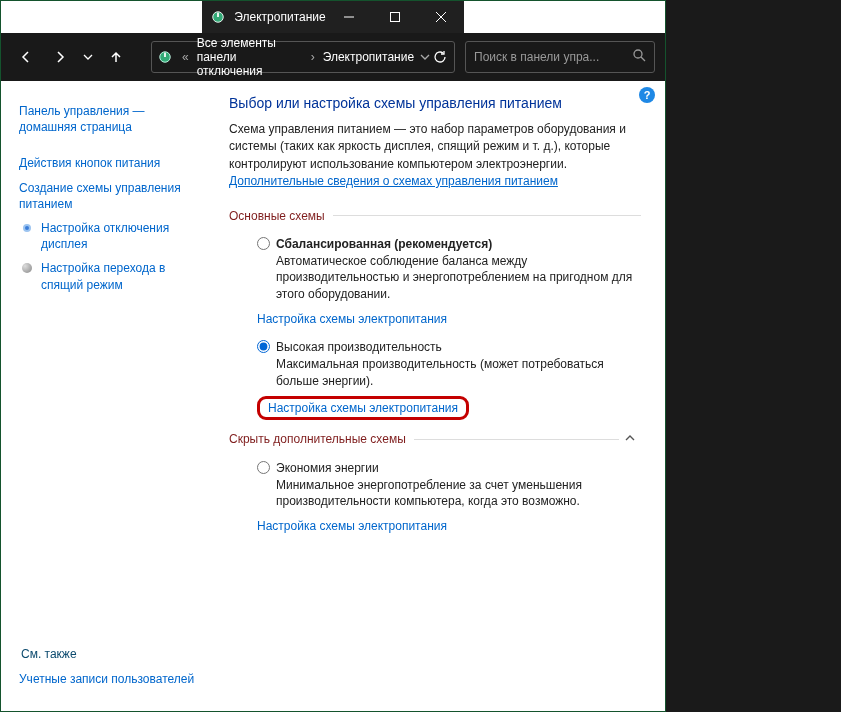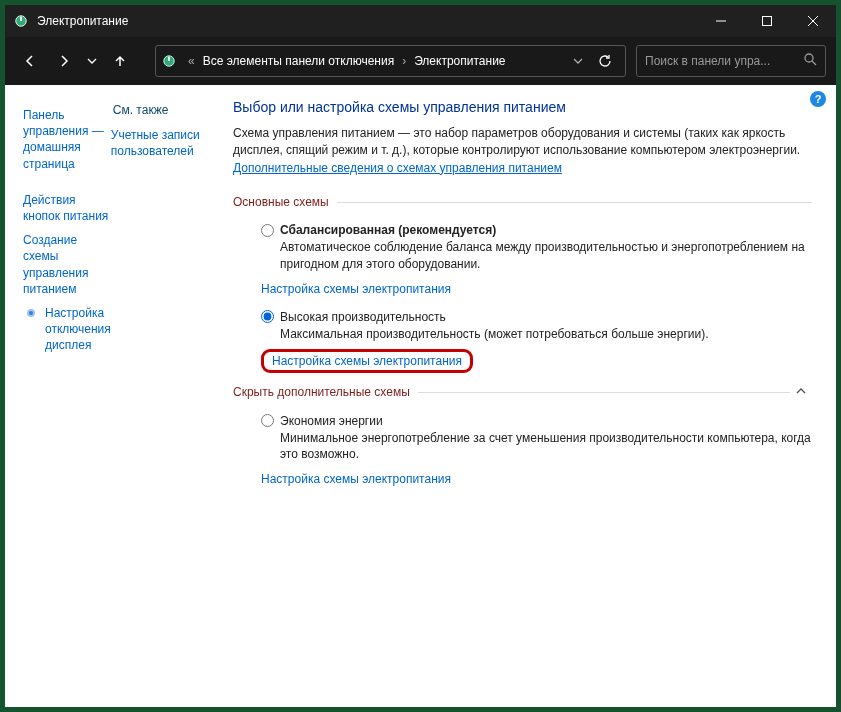--- a/index.html
+++ b/index.html
@@ -1,17 +1,17 @@
 <!DOCTYPE html>
 <html><head>
 <meta charset="utf-8">
 <style>
 * { margin: 0; padding: 0; box-sizing: border-box; font-family: "Segoe UI", Tahoma, sans-serif; }
 body { background: #1a1a1a; width: 841px; height: 712px; overflow: hidden; }
-.window { width: 841px; height: 712px; background: #fff; display: flex; flex-direction: column; border: 5px solid #14532d; }
+.window { width: 666px; height: 712px; background: #fff; display: flex; flex-direction: column; border: 1px solid #14532d; align-items: center; }
 
 
 .titlebar { height: 32px; background: #202020; color: #fff; display: flex; align-items: center; padding-left: 8px; }
 .titlebar-icon { width: 16px; height: 16px; margin-right: 8px; display:flex; align-items:center; justify-content:center;}
 .titlebar-title { font-size: 12px; flex: 1; }
 .titlebar-controls { display: flex; }
 .titlebar-btn { width: 46px; height: 32px; display: flex; align-items: center; justify-content: center; color: #fff; cursor: pointer; }
 
 
 .navbar { height: 48px; background: #191919; display: flex; align-items: center; padding: 0 10px; gap: 4px; }
@@ -28,21 +28,21 @@
 .search-bar { width: 190px; height: 32px; border: 1px solid #555; background: #191919; display: flex; align-items: center; padding: 0 8px; border-radius: 3px; }
 .search-input { flex: 1; background: transparent; border: none; outline: none; color: #fff; font-size: 12px; }
 .search-input::placeholder { color: #999; }
 .search-icon { color:#999; cursor:pointer; }
 
 
 .body { flex: 1; display: flex; background: #fff; position: relative; }
 .help-icon { position:absolute; top:6px; right:10px; width:16px; height:16px; border-radius:50%; background:#1e88e5; color:#fff; font-size:11px; display:flex; align-items:center; justify-content:center; cursor:pointer; font-weight:bold;}
 
 
-.sidebar { width: 210px; padding: 18px 6px 10px 18px; font-size: 12px; display:flex; flex-direction:row; }
+.sidebar { width: 210px; padding: 18px 6px 10px 18px; font-size: 12px; display:flex; flex-direction:column; }
 .sidebar-top { flex:1; }
 .side-item { display:flex; align-items:flex-start; padding: 4px 0; }
 .side-icon { width:16px; height:16px; margin-right:6px; flex-shrink:0; display:flex; align-items:center; justify-content:center; }
 .side-link { color: #0066cc; cursor: pointer; line-height: 1.35; }
 .side-home { color: #0066cc; cursor:pointer; line-height:1.35; }
 .see-also { color:#0c4a6e; font-size:12px; margin-bottom:6px; margin-left:2px;}
 .sidebar-bottom { padding-bottom:10px; }
 
 
 .main { flex: 1; padding: 14px 24px 10px 18px; font-size: 12px; color: #222; overflow:auto; }
@@ -171,20 +171,26 @@
         </div>
         <div class="side-item">
           <span class="side-link">Создание схемы управления питанием</span>
         </div>
         <div class="side-item">
           <span class="side-icon">
               <div class="bullet-blue"></div>
             </span>
           <span class="side-link">Настройка отключения дисплея</span>
         </div>
+        <div class="side-item">
+          <span class="side-icon">
+              <div class="bullet-grey"></div>
+            </span>
+          <span class="side-link">Настройка перехода в спящий режим</span>
+        </div>
       </div>
       <div class="sidebar-bottom">
         <div class="see-also">См. также</div>
         <div class="side-item">
           <span class="side-link">Учетные записи пользователей</span>
         </div>
       </div>
     </div>
 
     <div class="main">

